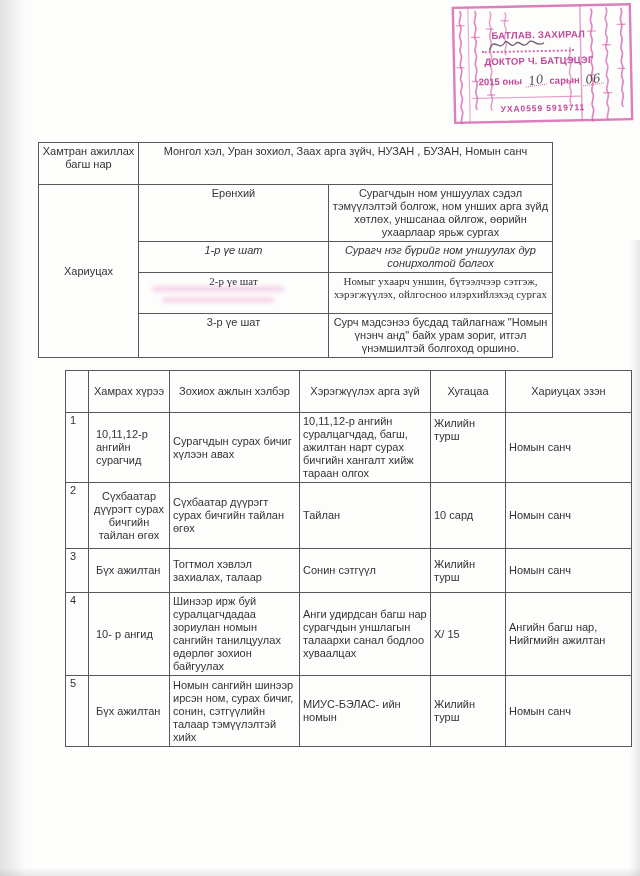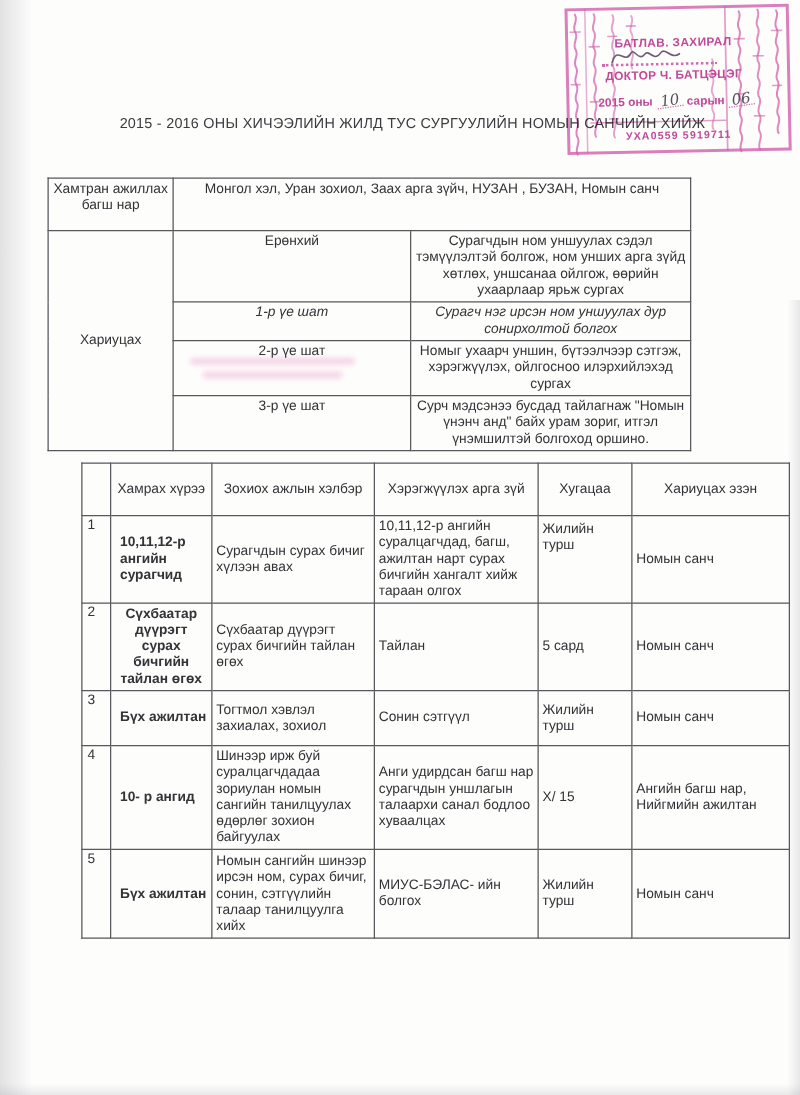--- a/index.html
+++ b/index.html
@@ -25,37 +25,37 @@
 
   table{border-collapse:collapse;table-layout:fixed;position:absolute;background:transparent;}
   td,th{border:1px solid #57575c;font-size:11px;line-height:13px;color:#333338;
     padding:2px 3px;font-weight:normal;overflow:hidden;}
 
   
   .t1{left:38px;top:142px;width:514px;}
   .t1 tr:nth-child(1){height:42px;}
   .t1 tr:nth-child(2){height:55px;}
   .t1 tr:nth-child(3){height:27px;font-style:italic;}
-  .t1 tr:nth-child(4){height:41px;}
+  .t1 tr:nth-child(4){height:41px;font-family:Liberation Serif, serif;}
   .t1 tr:nth-child(5){height:40px;}
   .t1 td{vertical-align:top;text-align:center;}
   .t1 td.goal{vertical-align:middle;}
 
   
   .t2{left:37px;top:370px;width:566px;margin-left:28px;}
   .t2 thead tr{height:42px;}
   .t2 tbody tr:nth-child(1){height:70px;}
   .t2 tbody tr:nth-child(2){height:66px;}
   .t2 tbody tr:nth-child(3){height:44px;}
   .t2 tbody tr:nth-child(4){height:78px;}
   .t2 tbody tr:nth-child(5){height:71px;}
   .t2 th{text-align:center;vertical-align:middle;}
   .t2 td{text-align:left;vertical-align:middle;}
   .t2 td.num{vertical-align:top;text-align:left;padding:1px 0 0 4px;}
-  .t2 td.scope{text-align:left;padding-left:7px;font-weight:bold;}
+  .t2 td.scope{text-align:left;padding-left:7px;}
   .t2 td.scope.center{text-align:center;padding-left:3px;}
   .t2 td.vtop{vertical-align:top;padding-top:4px;}
 
   
   .smudge{position:absolute;left:152px;top:286px;pointer-events:none;}
   .smudge .l1,.smudge .l2{background:rgba(228,128,192,.30);height:6px;border-radius:3px;filter:blur(2.2px);}
   .smudge .l1{width:132px;margin-bottom:5px;}
   .smudge .l2{width:112px;margin-left:10px;}
 
   
@@ -81,21 +81,20 @@
 </head>
 <body>
 
 <div class="page">
 
   <div class="edge-left"></div>
   <div class="edge-right"></div>
   <div class="edge-bottom"></div>
 
   <div class="title">
-    <div>2015 - 2016 ОНЫ ХИЧЭЭЛИЙН ЖИЛД ТУС СУРГУУЛИЙН НОМЫН САНЧИЙН ХИЙЖ</div>
   </div>
 
   <div class="smudge">
     <div class="l1"></div>
     <div class="l2"></div>
   </div>
 
   <table class="t1">
     <colgroup>
         <col style="width:100px">
@@ -107,21 +106,21 @@
       <td>Хамтран ажиллах багш нар</td>
       <td colspan="2">Монгол хэл, Уран зохиол, Заах арга зүйч, НУЗАН , БУЗАН, Номын санч</td>
     </tr>
     <tr>
       <td class="goal" rowspan="4">Хариуцах</td>
       <td>Ерөнхий</td>
       <td>Сурагчдын ном уншуулах сэдэл тэмүүлэлтэй болгож, ном унших арга зүйд хөтлөх, уншсанаа ойлгож, өөрийн ухаарлаар ярьж сургах</td>
     </tr>
     <tr>
       <td>1-р үе шат</td>
-      <td>Сурагч нэг ирсэн ном уншуулах дур сонирхолтой  болгох</td>
+      <td>Сурагч нэг бүрийг ном уншуулах дур сонирхолтой  болгох</td>
     </tr>
     <tr>
       <td>2-р үе шат</td>
       <td>Номыг ухаарч уншин, бүтээлчээр сэтгэж, хэрэгжүүлэх, ойлгосноо илэрхийлэхэд сургах</td>
     </tr>
     <tr>
       <td>3-р үе шат</td>
       <td>Сурч мэдсэнээ бусдад тайлагнаж "Номын үнэнч анд" байх урам зориг, итгэл үнэмшилтэй болгоход оршино.</td>
     </tr>
   </tbody>
@@ -153,44 +152,44 @@
         <td>Сурагчдын сурах бичиг хүлээн авах</td>
         <td>10,11,12-р  ангийн суралцагчдад, багш, ажилтан нарт  сурах бичгийн хангалт хийж тараан олгох</td>
         <td class="vtop">Жилийн турш</td>
         <td>Номын санч</td>
       </tr>
       <tr>
         <td class="num">2</td>
         <td class="scope center">Сүхбаатар дүүрэгт сурах бичгийн тайлан өгөх</td>
         <td>Сүхбаатар дүүрэгт сурах бичгийн тайлан өгөх</td>
         <td>Тайлан</td>
-        <td>5 сард</td>
+        <td>10 сард</td>
         <td>Номын санч</td>
       </tr>
       <tr>
         <td class="num">3</td>
         <td class="scope">Бүх ажилтан</td>
-        <td>Тогтмол хэвлэл захиалах, зохиол</td>
+        <td>Тогтмол хэвлэл захиалах, талаар</td>
         <td>Сонин сэтгүүл</td>
         <td>Жилийн турш</td>
         <td>Номын санч</td>
       </tr>
       <tr>
         <td class="num">4</td>
         <td class="scope">10- р ангид</td>
         <td>Шинээр ирж буй суралцагчдадаа зориулан номын сангийн танилцуулах өдөрлөг зохион байгуулах</td>
         <td>Анги удирдсан багш нар сурагчдын уншлагын талаархи санал бодлоо хуваалцах</td>
         <td>Х/ 15</td>
         <td>Ангийн багш нар, Нийгмийн ажилтан</td>
       </tr>
       <tr>
         <td class="num">5</td>
         <td class="scope">Бүх ажилтан</td>
-        <td>Номын сангийн шинээр ирсэн ном, сурах бичиг, сонин, сэтгүүлийн талаар танилцуулга хийх</td>
-        <td>МИУС-БЭЛАС- ийн болгох</td>
+        <td>Номын сангийн шинээр ирсэн ном, сурах бичиг, сонин, сэтгүүлийн талаар тэмүүлэлтэй хийх</td>
+        <td>МИУС-БЭЛАС- ийн номын</td>
         <td>Жилийн турш</td>
         <td>Номын санч</td>
       </tr>
     </tbody>
   </table>
 
   <div class="stamp">
     <svg class="deco" width="182" height="120" viewBox="0 0 182 120">
       <g fill="none" stroke="#d45fae" stroke-linecap="round">
         <rect x="2" y="2" width="177" height="115" stroke-width="2.4" opacity="0.8"></rect>

